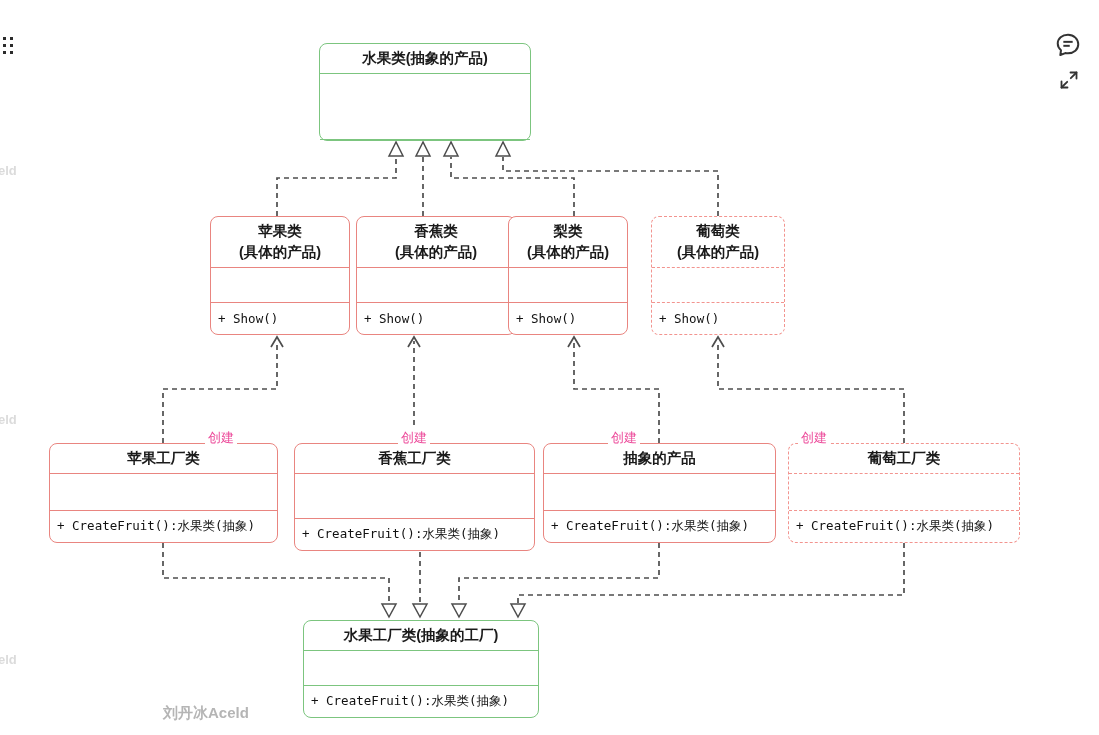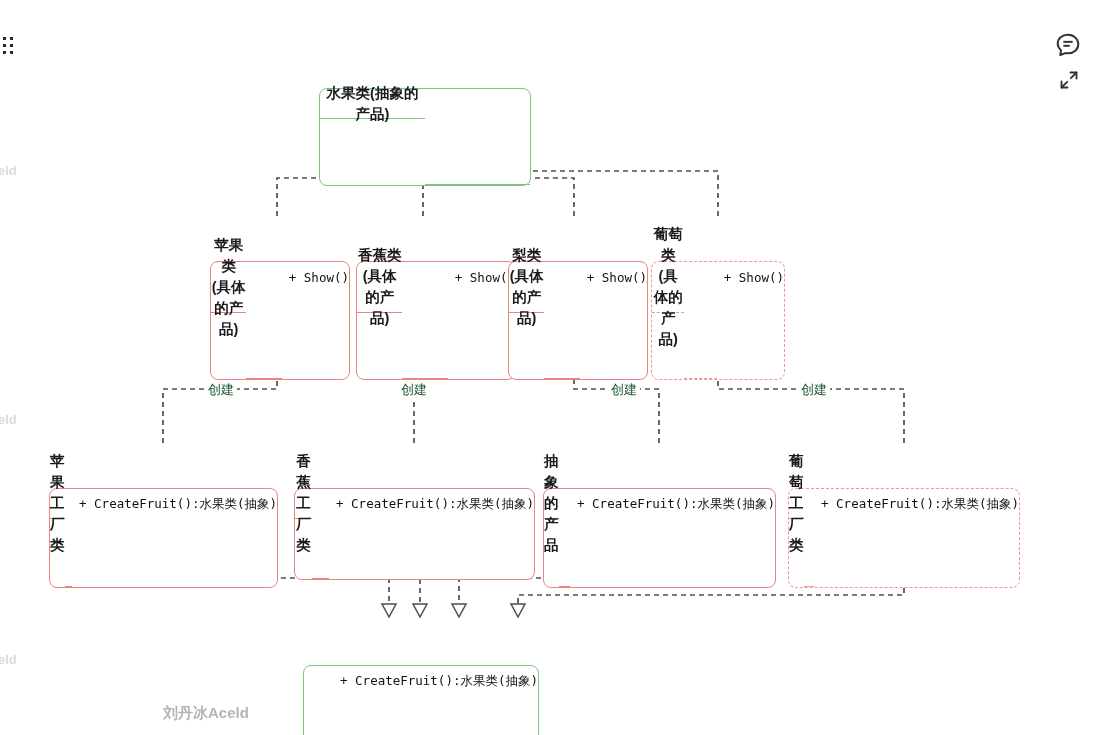--- a/index.html
+++ b/index.html
@@ -6,21 +6,21 @@
   html,body { width:1099px; height:735px; }
   body {
     position:relative; background:#ffffff; overflow:hidden;
     font-family:"Liberation Sans","DejaVu Sans",sans-serif;
     color:#1a1a1a;
   }
   
   .box {
     position:absolute; background:#fff; border-radius:8px;
     border:1.8px var(--bs,solid) var(--bc,#999);
-    display:flex; flex-direction:row; z-index:3;margin-top:45px;
+    display:flex; flex-direction:column; z-index:3;
   }
   .box.green { --bc:#7cc57f; }
   .box.red   { --bc:#e98580; }
   .box.pink-dashed { --bc:#f2948f; --bs:dashed; }
   .row { width:100%; }
   .r1 {
     display:flex; flex-direction:column; align-items:center; justify-content:center;
     font-weight:bold; font-size:14.5px; line-height:21px; text-align:center;
     border-bottom:1.6px var(--bs,solid) var(--bc);
   }
@@ -30,21 +30,21 @@
   .r3 {
     display:flex; align-items:center; padding-left:7px;
     font-family:"DejaVu Sans Mono","Liberation Mono",monospace;
     font-size:12.5px; color:#111; white-space:nowrap;
   }
   .r3.m1 { height:31px; }
   
   svg.wires { position:absolute; left:0; top:0; z-index:1; }
   .edge-label {
     position:absolute; z-index:4; transform:translate(-50%,-50%);
-    background:#fff; padding:0 3px; font-size:13px; color:#14532d; white-space:nowrap;
+    background:#fff; padding:0 3px; font-size:13px; color:#ec4899; white-space:nowrap;margin-top:48px;
   }
   
   .drag-handle { position:absolute; left:3px; top:37px; z-index:5;
     display:grid; grid-template-columns:3px 3px; grid-auto-rows:3px; gap:4px; cursor:grab; }
   .drag-handle i { background:#2b2b2b; width:3px; height:3px; display:block; }
   .corner-btn { position:absolute; z-index:5; cursor:pointer; }
   
   .wm-main { position:absolute; left:163px; top:704px; z-index:2;
     font-size:15px; font-weight:bold; color:#b5b5b5; }
   .wm-edge { position:absolute; left:-2px; z-index:0;
@@ -137,21 +137,21 @@
 
 <div class="box red" style="left:356px;top:216px;width:160px;height:119px">
   <div class="row r1 h2">
     <span>香蕉类</span>
     <span>(具体的产品)</span>
   </div>
   <div class="row r2"></div>
   <div class="row r3 m1">+ Show()</div>
 </div>
 
-<div class="box red" style="left:508px;top:216px;width:140px;height:119px">
+<div class="box red" style="left:508px;top:216px;width:120px;height:119px">
   <div class="row r1 h2">
     <span>梨类</span>
     <span>(具体的产品)</span>
   </div>
   <div class="row r2"></div>
   <div class="row r3 m1">+ Show()</div>
 </div>
 
 <div class="box pink-dashed" style="left:651px;top:216px;width:134px;height:119px">
   <div class="row r1 h2">
@@ -161,39 +161,40 @@
   <div class="row r2"></div>
   <div class="row r3 m1">+ Show()</div>
 </div>
 
 <div class="box red" style="left:49px;top:443px;width:229px;height:100px">
   <div class="row r1 h1">苹果工厂类</div>
   <div class="row r2"></div>
   <div class="row r3 m1">+ CreateFruit():水果类(抽象)</div>
 </div>
 
-<div class="box red" style="left:294px;top:443px;width:241px;height:92px">
+<div class="box red" style="left:294px;top:443px;width:241px;height:108px">
   <div class="row r1 h1">香蕉工厂类</div>
   <div class="row r2"></div>
   <div class="row r3 m1">+ CreateFruit():水果类(抽象)</div>
 </div>
 
 <div class="box red" style="left:543px;top:443px;width:233px;height:100px">
   <div class="row r1 h1">抽象的产品</div>
   <div class="row r2"></div>
   <div class="row r3 m1">+ CreateFruit():水果类(抽象)</div>
 </div>
 
 <div class="box pink-dashed" style="left:788px;top:443px;width:232px;height:100px">
   <div class="row r1 h1">葡萄工厂类</div>
   <div class="row r2"></div>
   <div class="row r3 m1">+ CreateFruit():水果类(抽象)</div>
 </div>
 
 <div class="box green" style="left:303px;top:620px;width:236px;height:98px">
+  <div class="row r1 h1">水果工厂类(抽象的工厂)</div>
   <div class="row r2"></div>
   <div class="row r3 m1">+ CreateFruit():水果类(抽象)</div>
 </div>
 
 <div class="drag-handle">
   <i></i>
     <i></i>
     <i></i>
     <i></i>
     <i></i>

